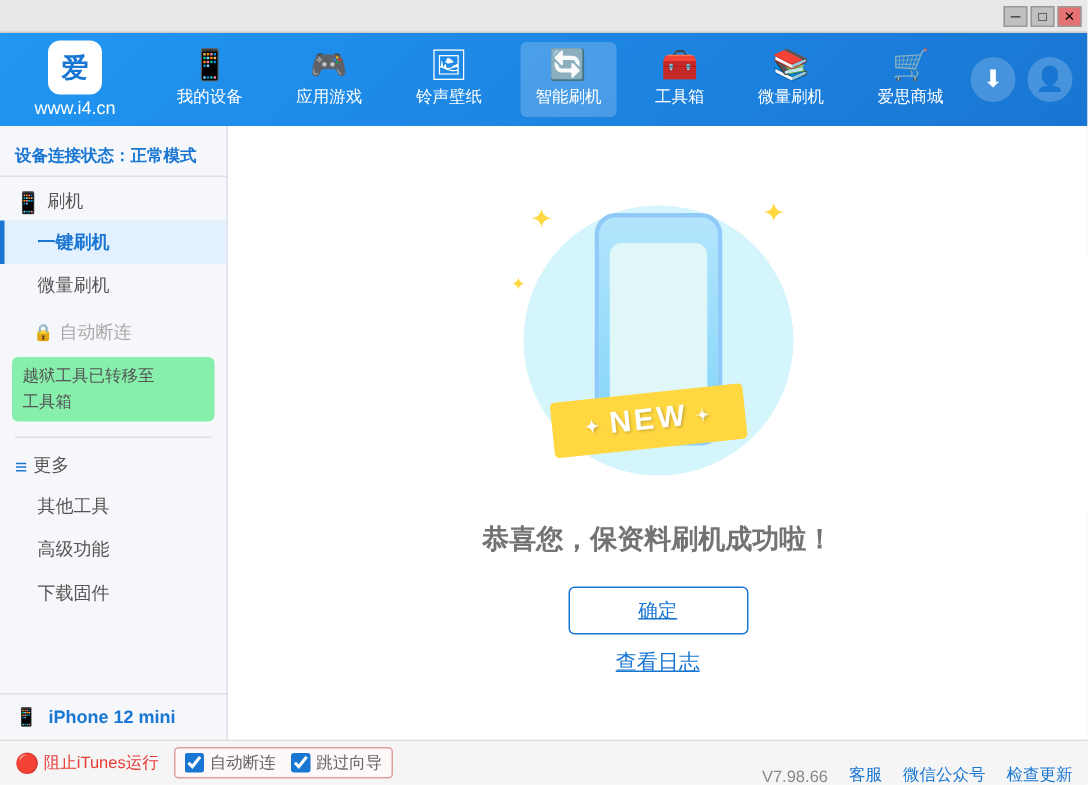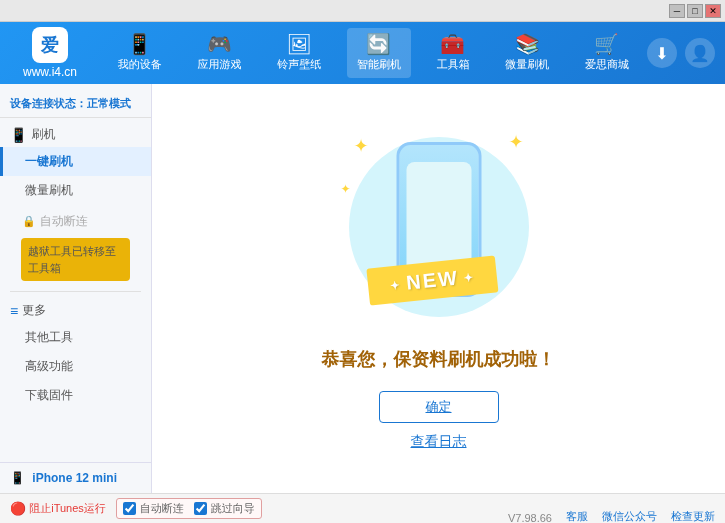--- a/index.html
+++ b/index.html
@@ -157,22 +157,22 @@
     .sidebar-grayed {
       padding: 4px 10px 4px 22px;
       color: #aaa;
       font-size: 12px;
       display: flex;
       align-items: center;
       gap: 4px;
     }
     .sidebar-grayed .lock-icon { font-size: 11px; }
     .sidebar-note {
-      background: #eab308;
-      margin: 4px 21px;
+      background: #86efac;
+      margin: 4px 8px;
       padding: 5px 7px;
       border-radius: 4px;
       font-size: 11px;
       color: #555;
       line-height: 1.5;
     }
     .divider {
       height: 1px;
       background: #e0e0e0;
       margin: 6px 10px;
@@ -198,21 +198,21 @@
     .success-illustration {
       position: relative;
       width: 220px;
       height: 200px;
       margin-bottom: 20px;
     }
     .success-illustration > * { position: relative; z-index: 1; }
 
     .success-text {
       font-size: 18px;
-      color: #a16207;
+      color: #737373;
       margin-bottom: 20px;
       font-weight: bold;
     }
     .btn-confirm {
       width: 120px;
       height: 32px;
       background: #fff;
       border: 1px solid #1976D2;
       color: #1976D2;
       border-radius: 4px;

